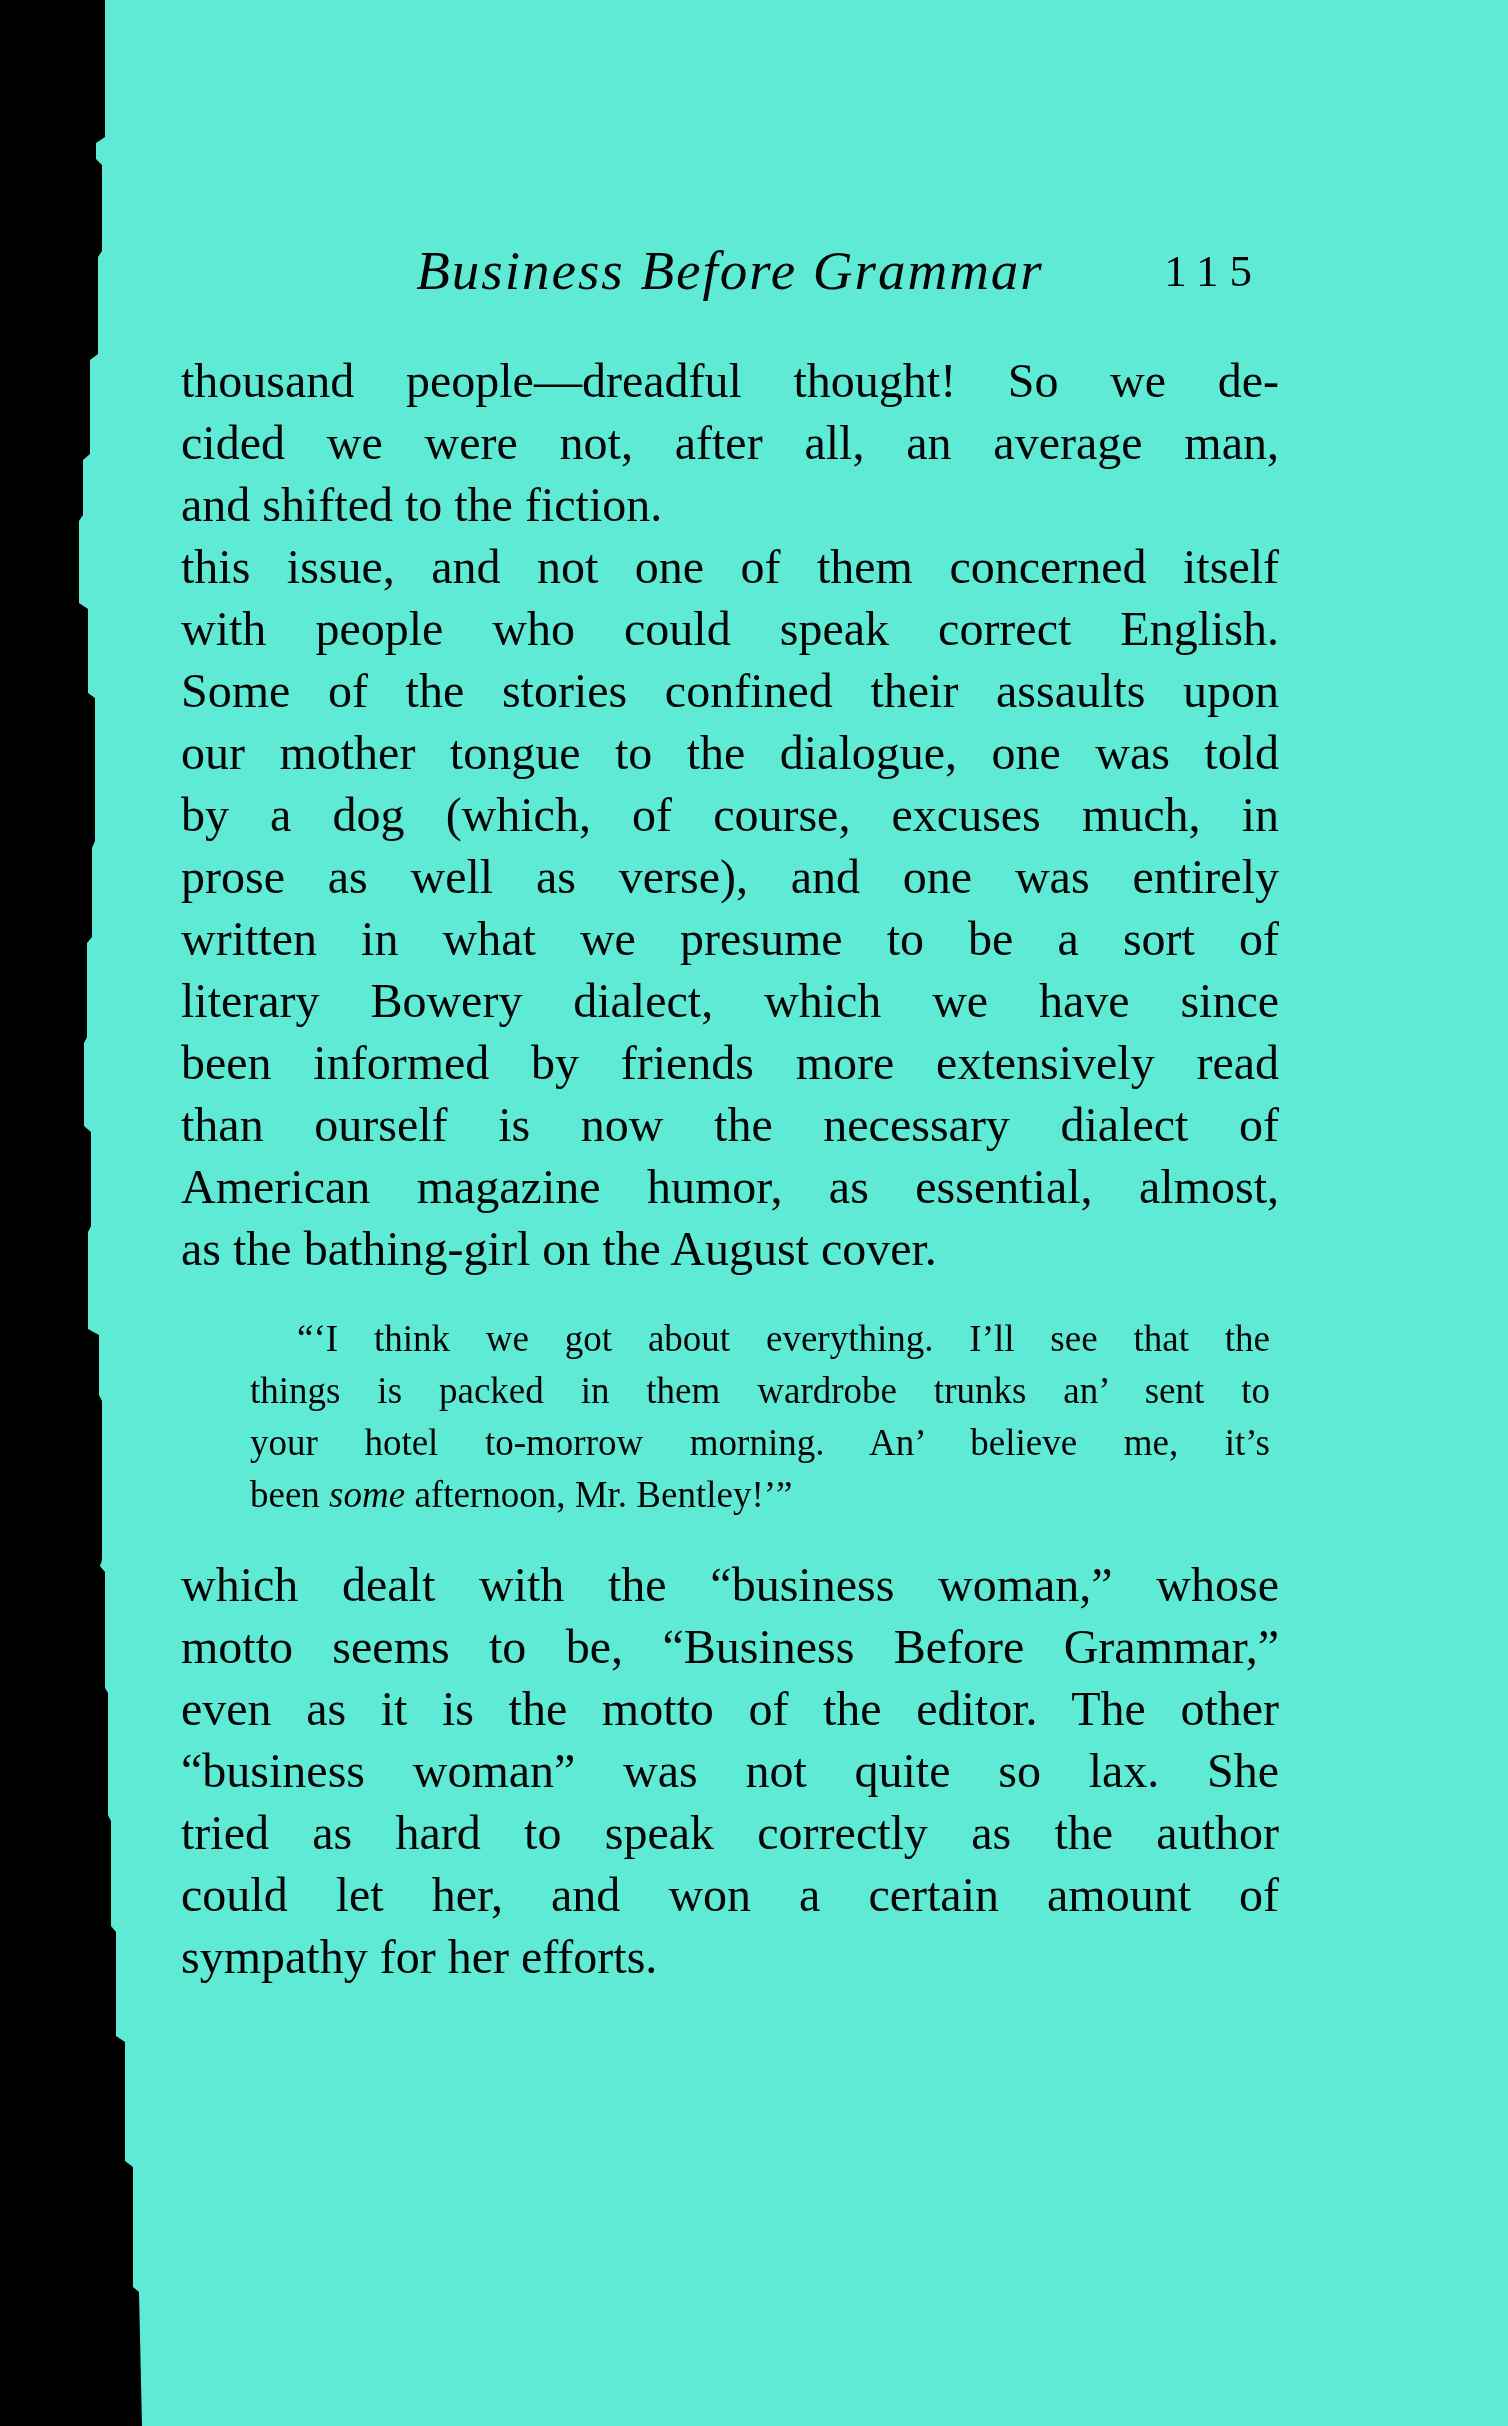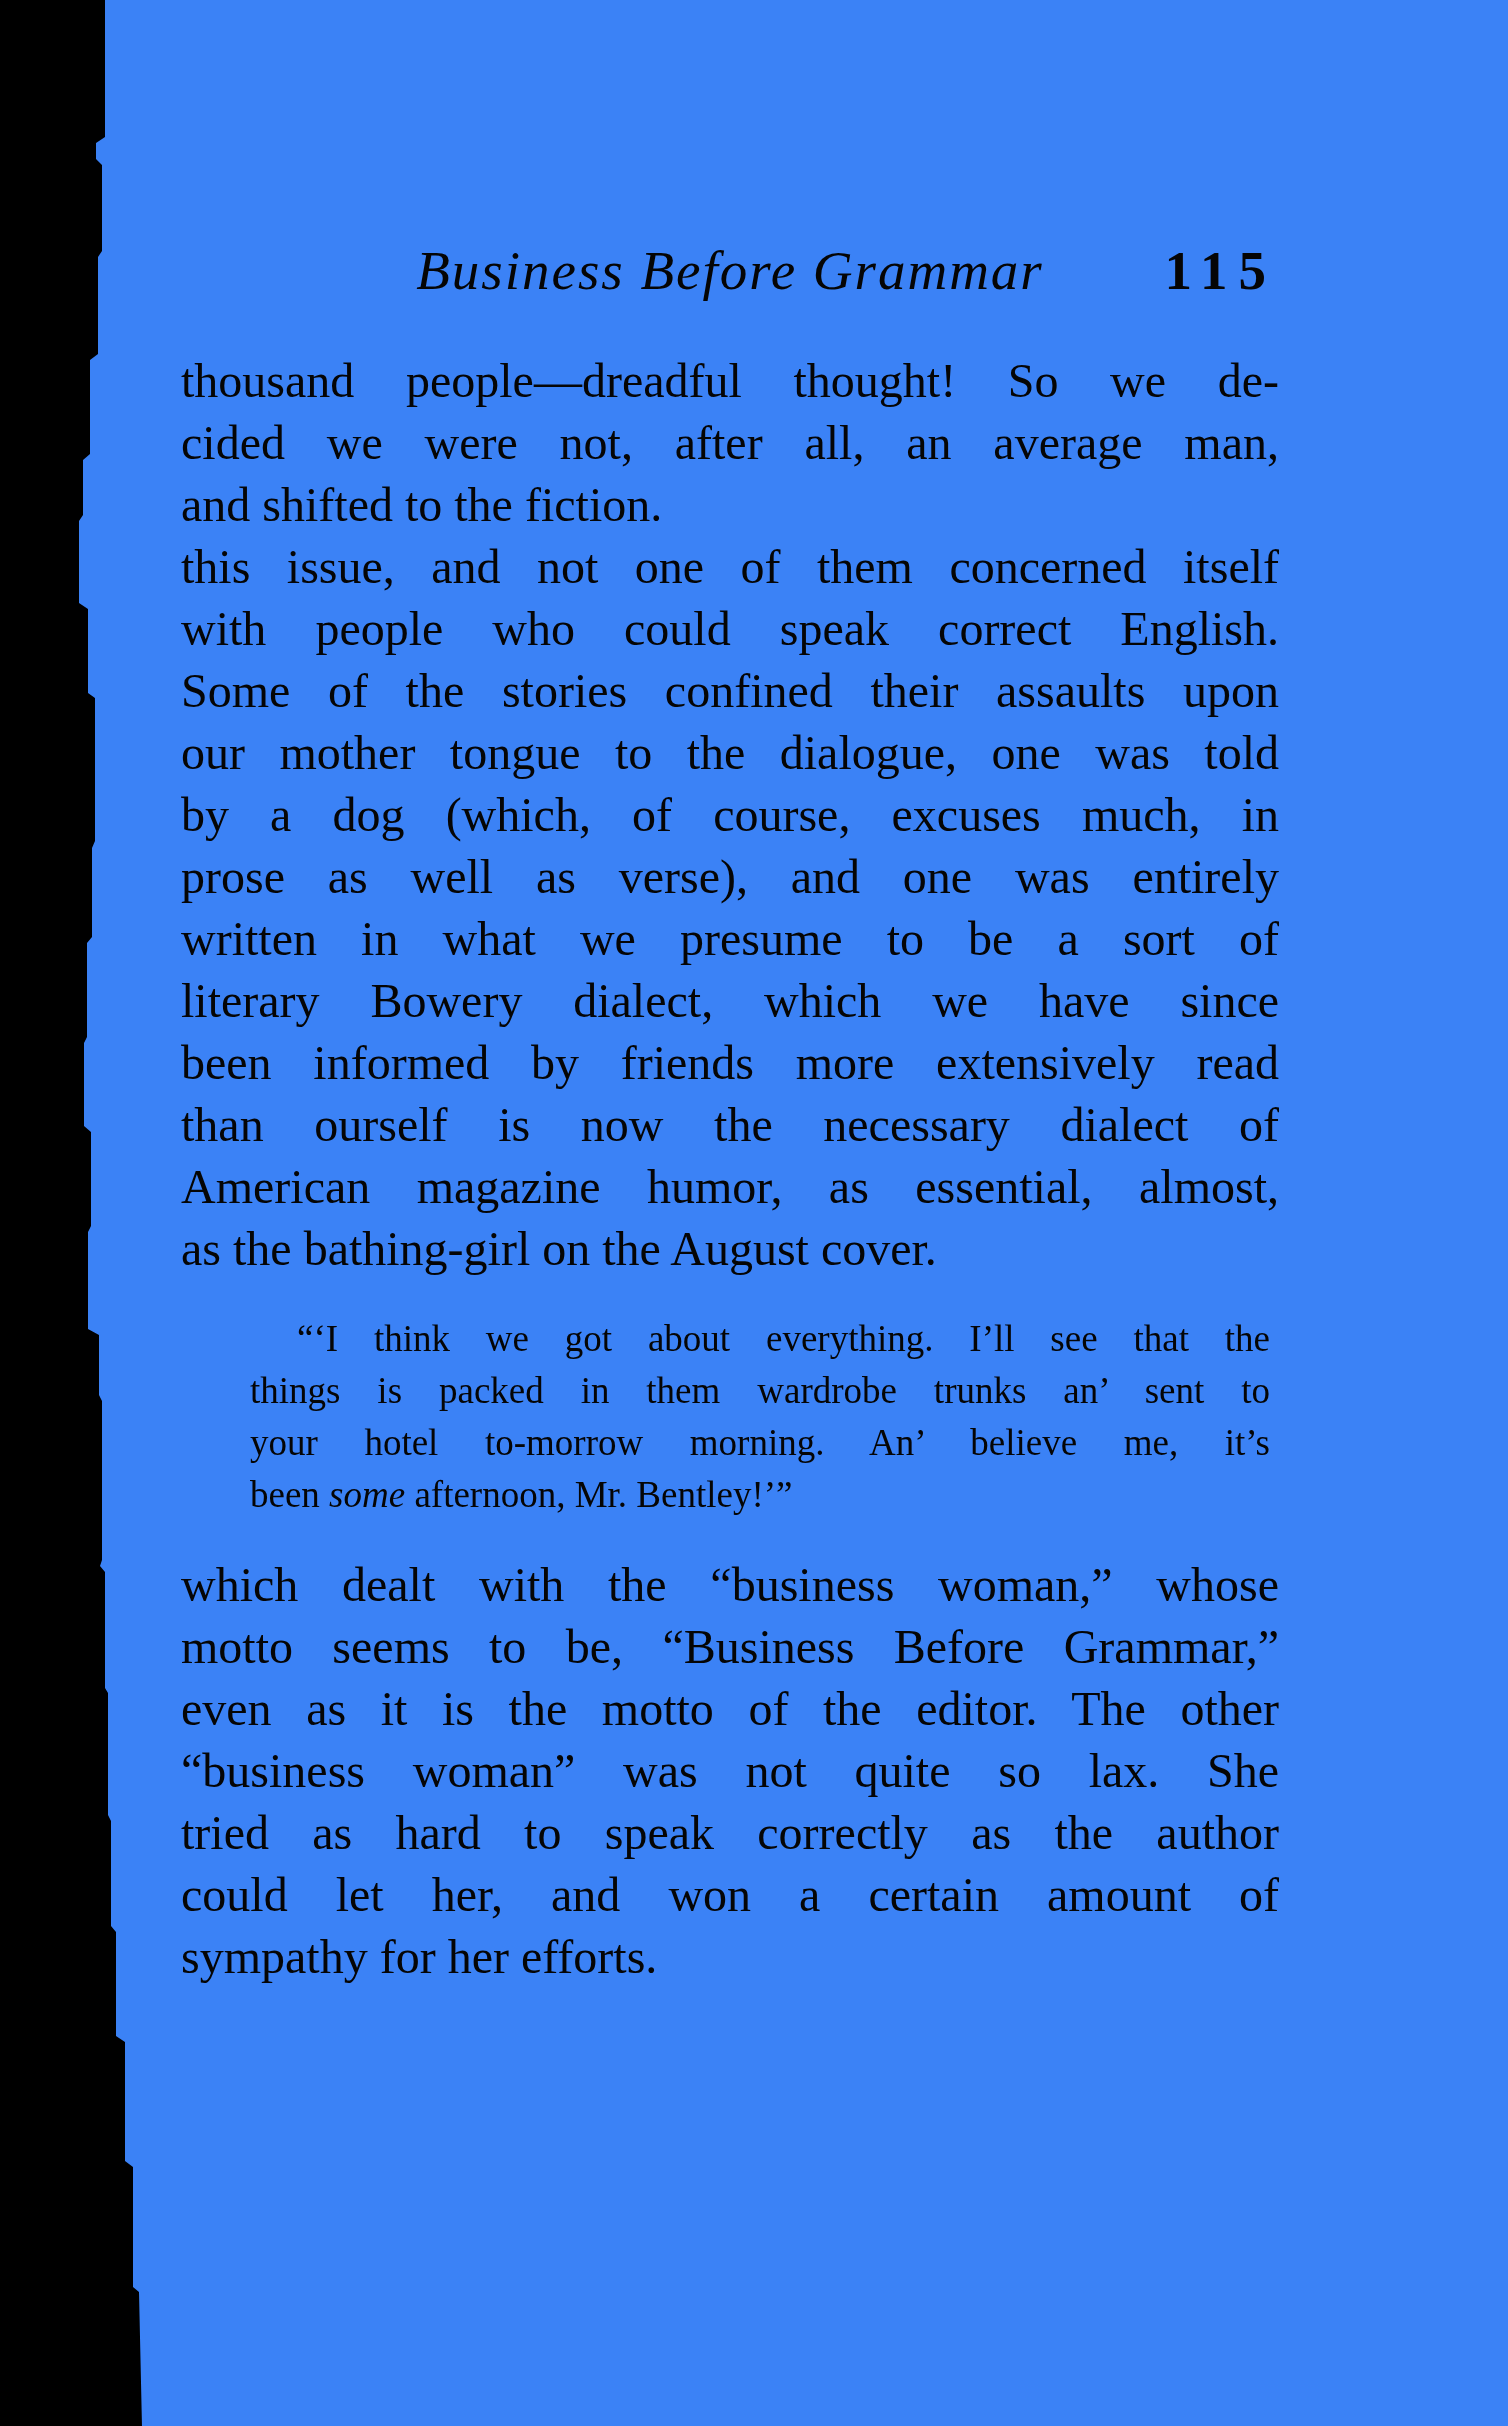--- a/index.html
+++ b/index.html
@@ -4,21 +4,21 @@
 <style>
   html, body {
     margin: 0;
     padding: 0;
     background: #ffffff;
   }
   #page {
     position: relative;
     width: 1508px;
     height: 2427px;
-    background: #3b82f6;
+    background: #5eead4;
     overflow: hidden;
     font-family: "Liberation Serif", "DejaVu Serif", serif;
     color: #050505;
   }
   
   #scan-border {
     position: absolute;
     left: 0; top: 0;
     width: 159px;
     height: 2427px;
@@ -46,27 +46,26 @@
   #header-title {
     display: block;
     text-align: center;
     font-style: italic;
     font-size: 55px;
     letter-spacing: 2px;
     white-space: nowrap;
   }
   #page-number {
     position: absolute;
-    right: 2px;
+    right: 16px;
     top: 0;
-    font-size: 55px;
+    font-size: 45px;
     letter-spacing: 11px;
     font-variant-numeric: oldstyle-nums;
     line-height: 76px;
-    font-weight: bold;
   }
   #text-column {
     position: absolute;
     left: 181px;
     top: 350px;
     width: 1098px;
   }
   .para {
     margin: 0;
   }

